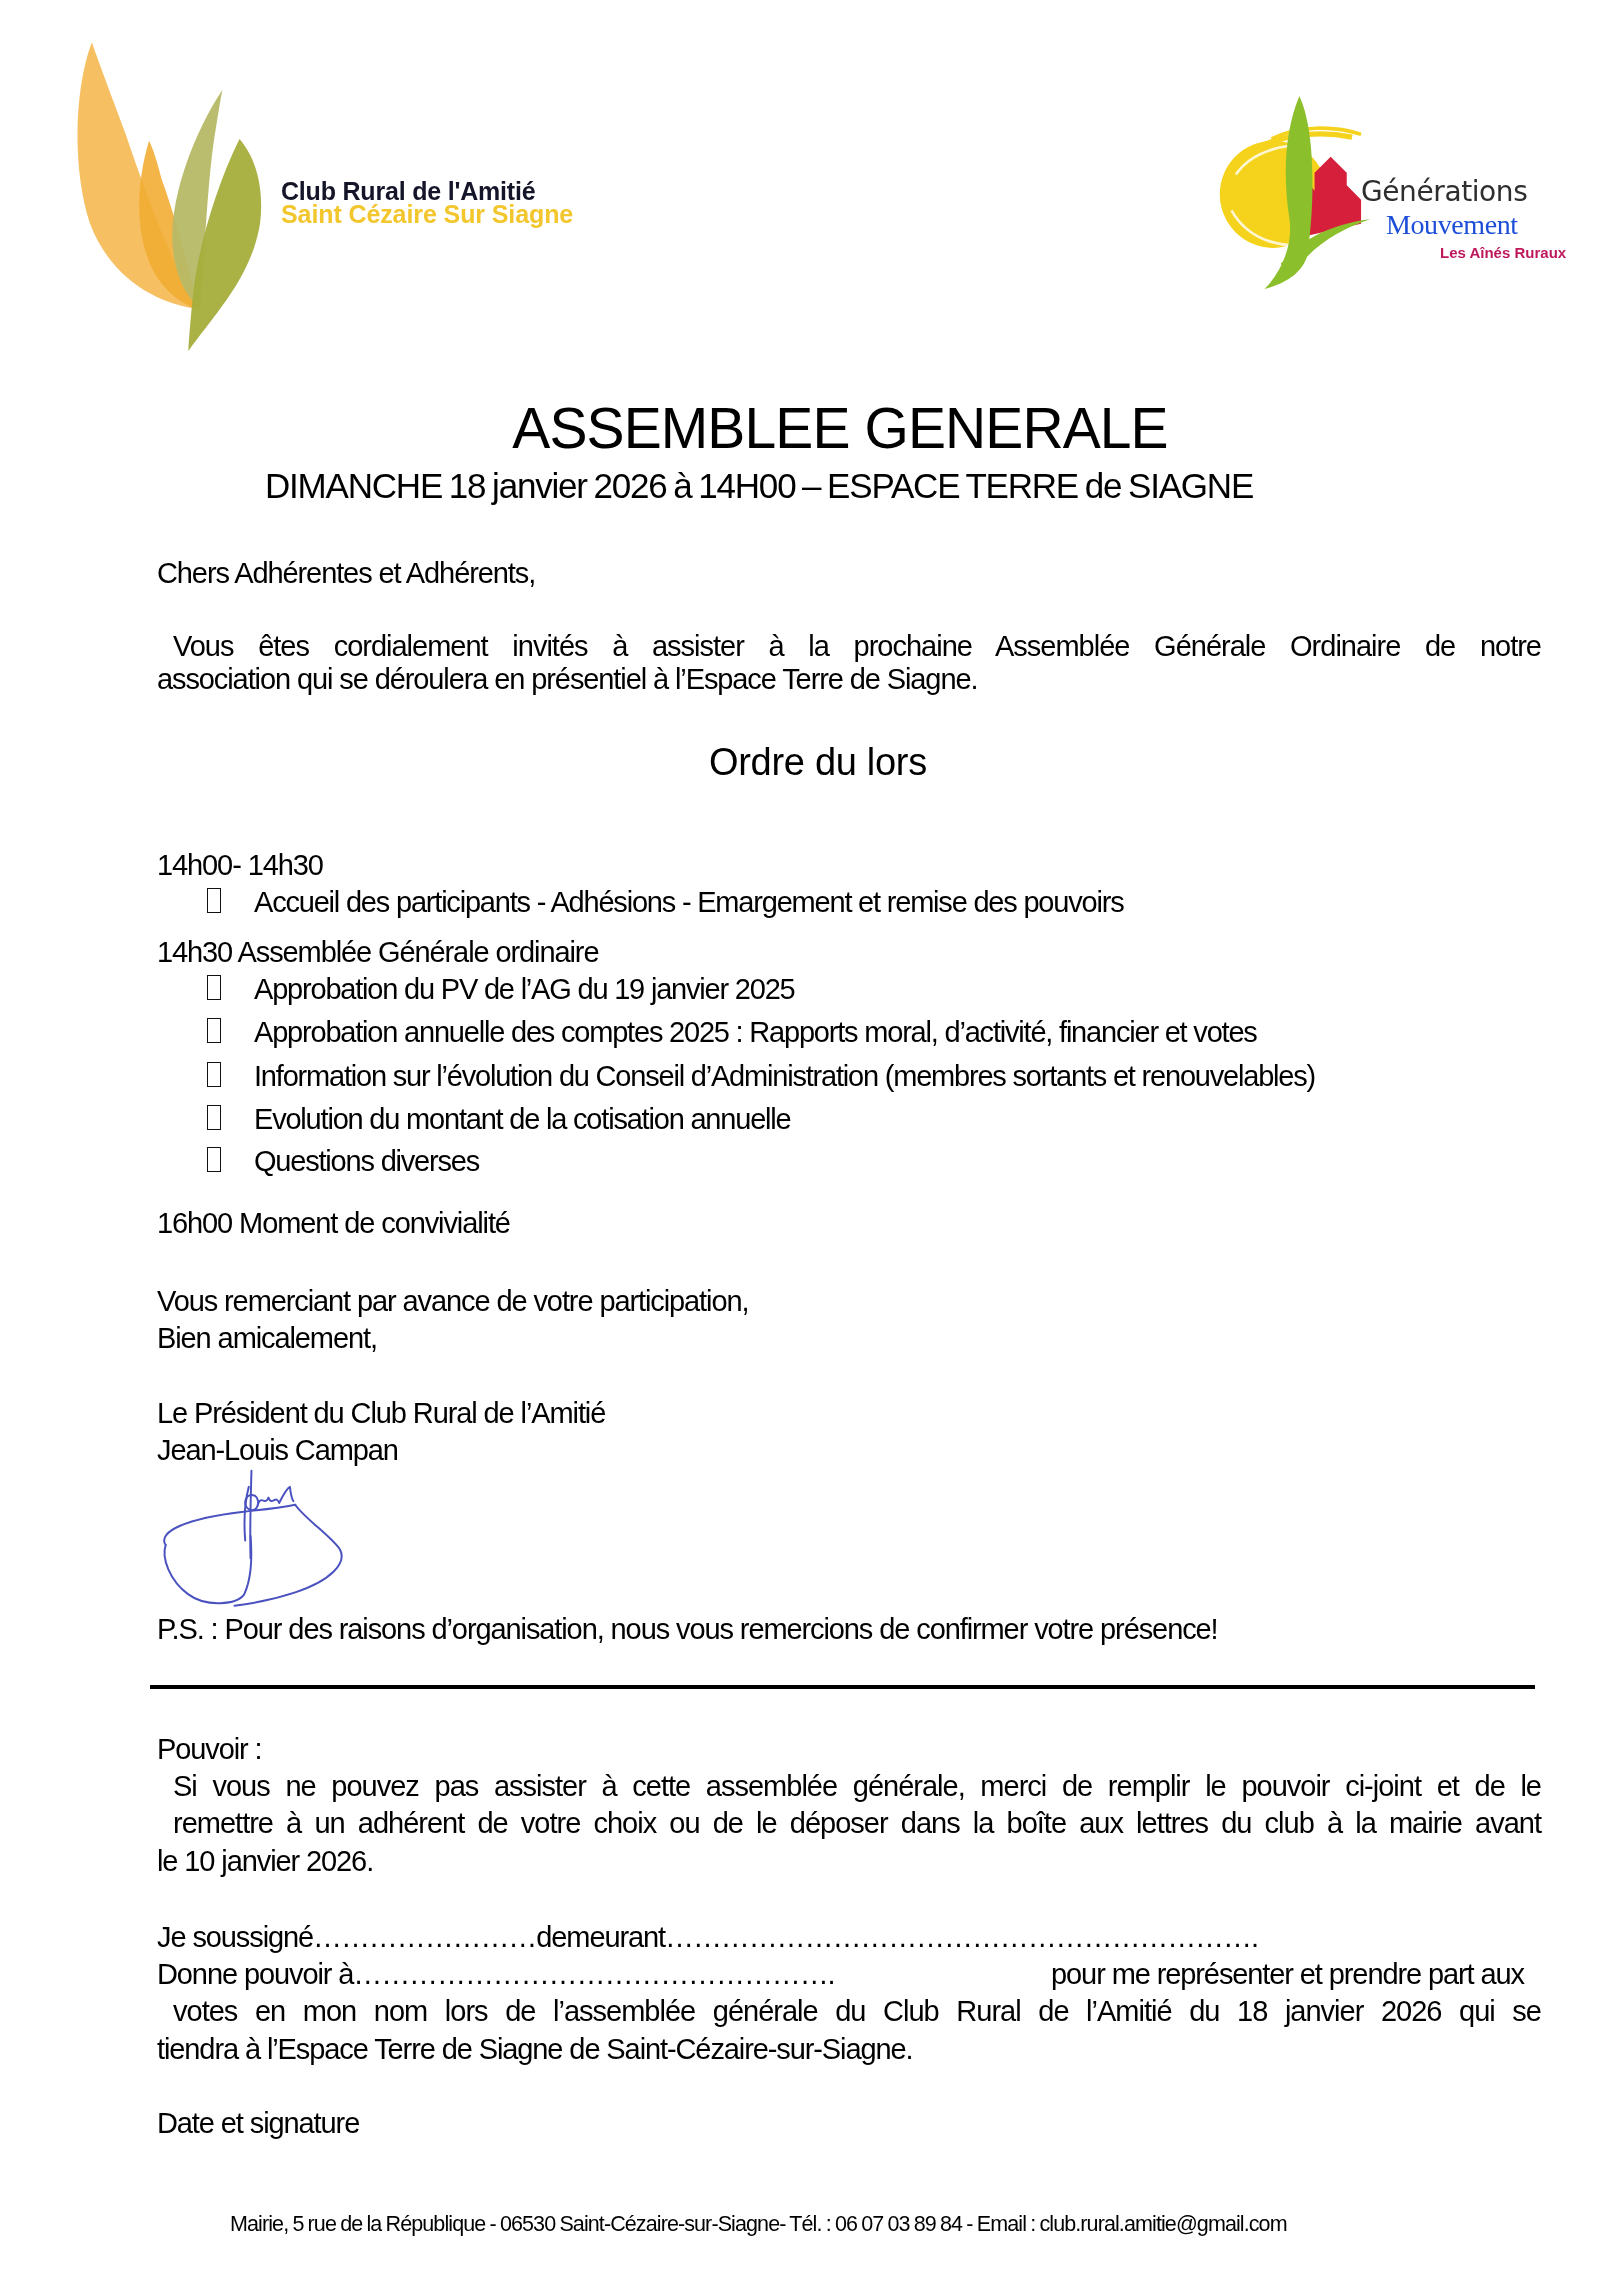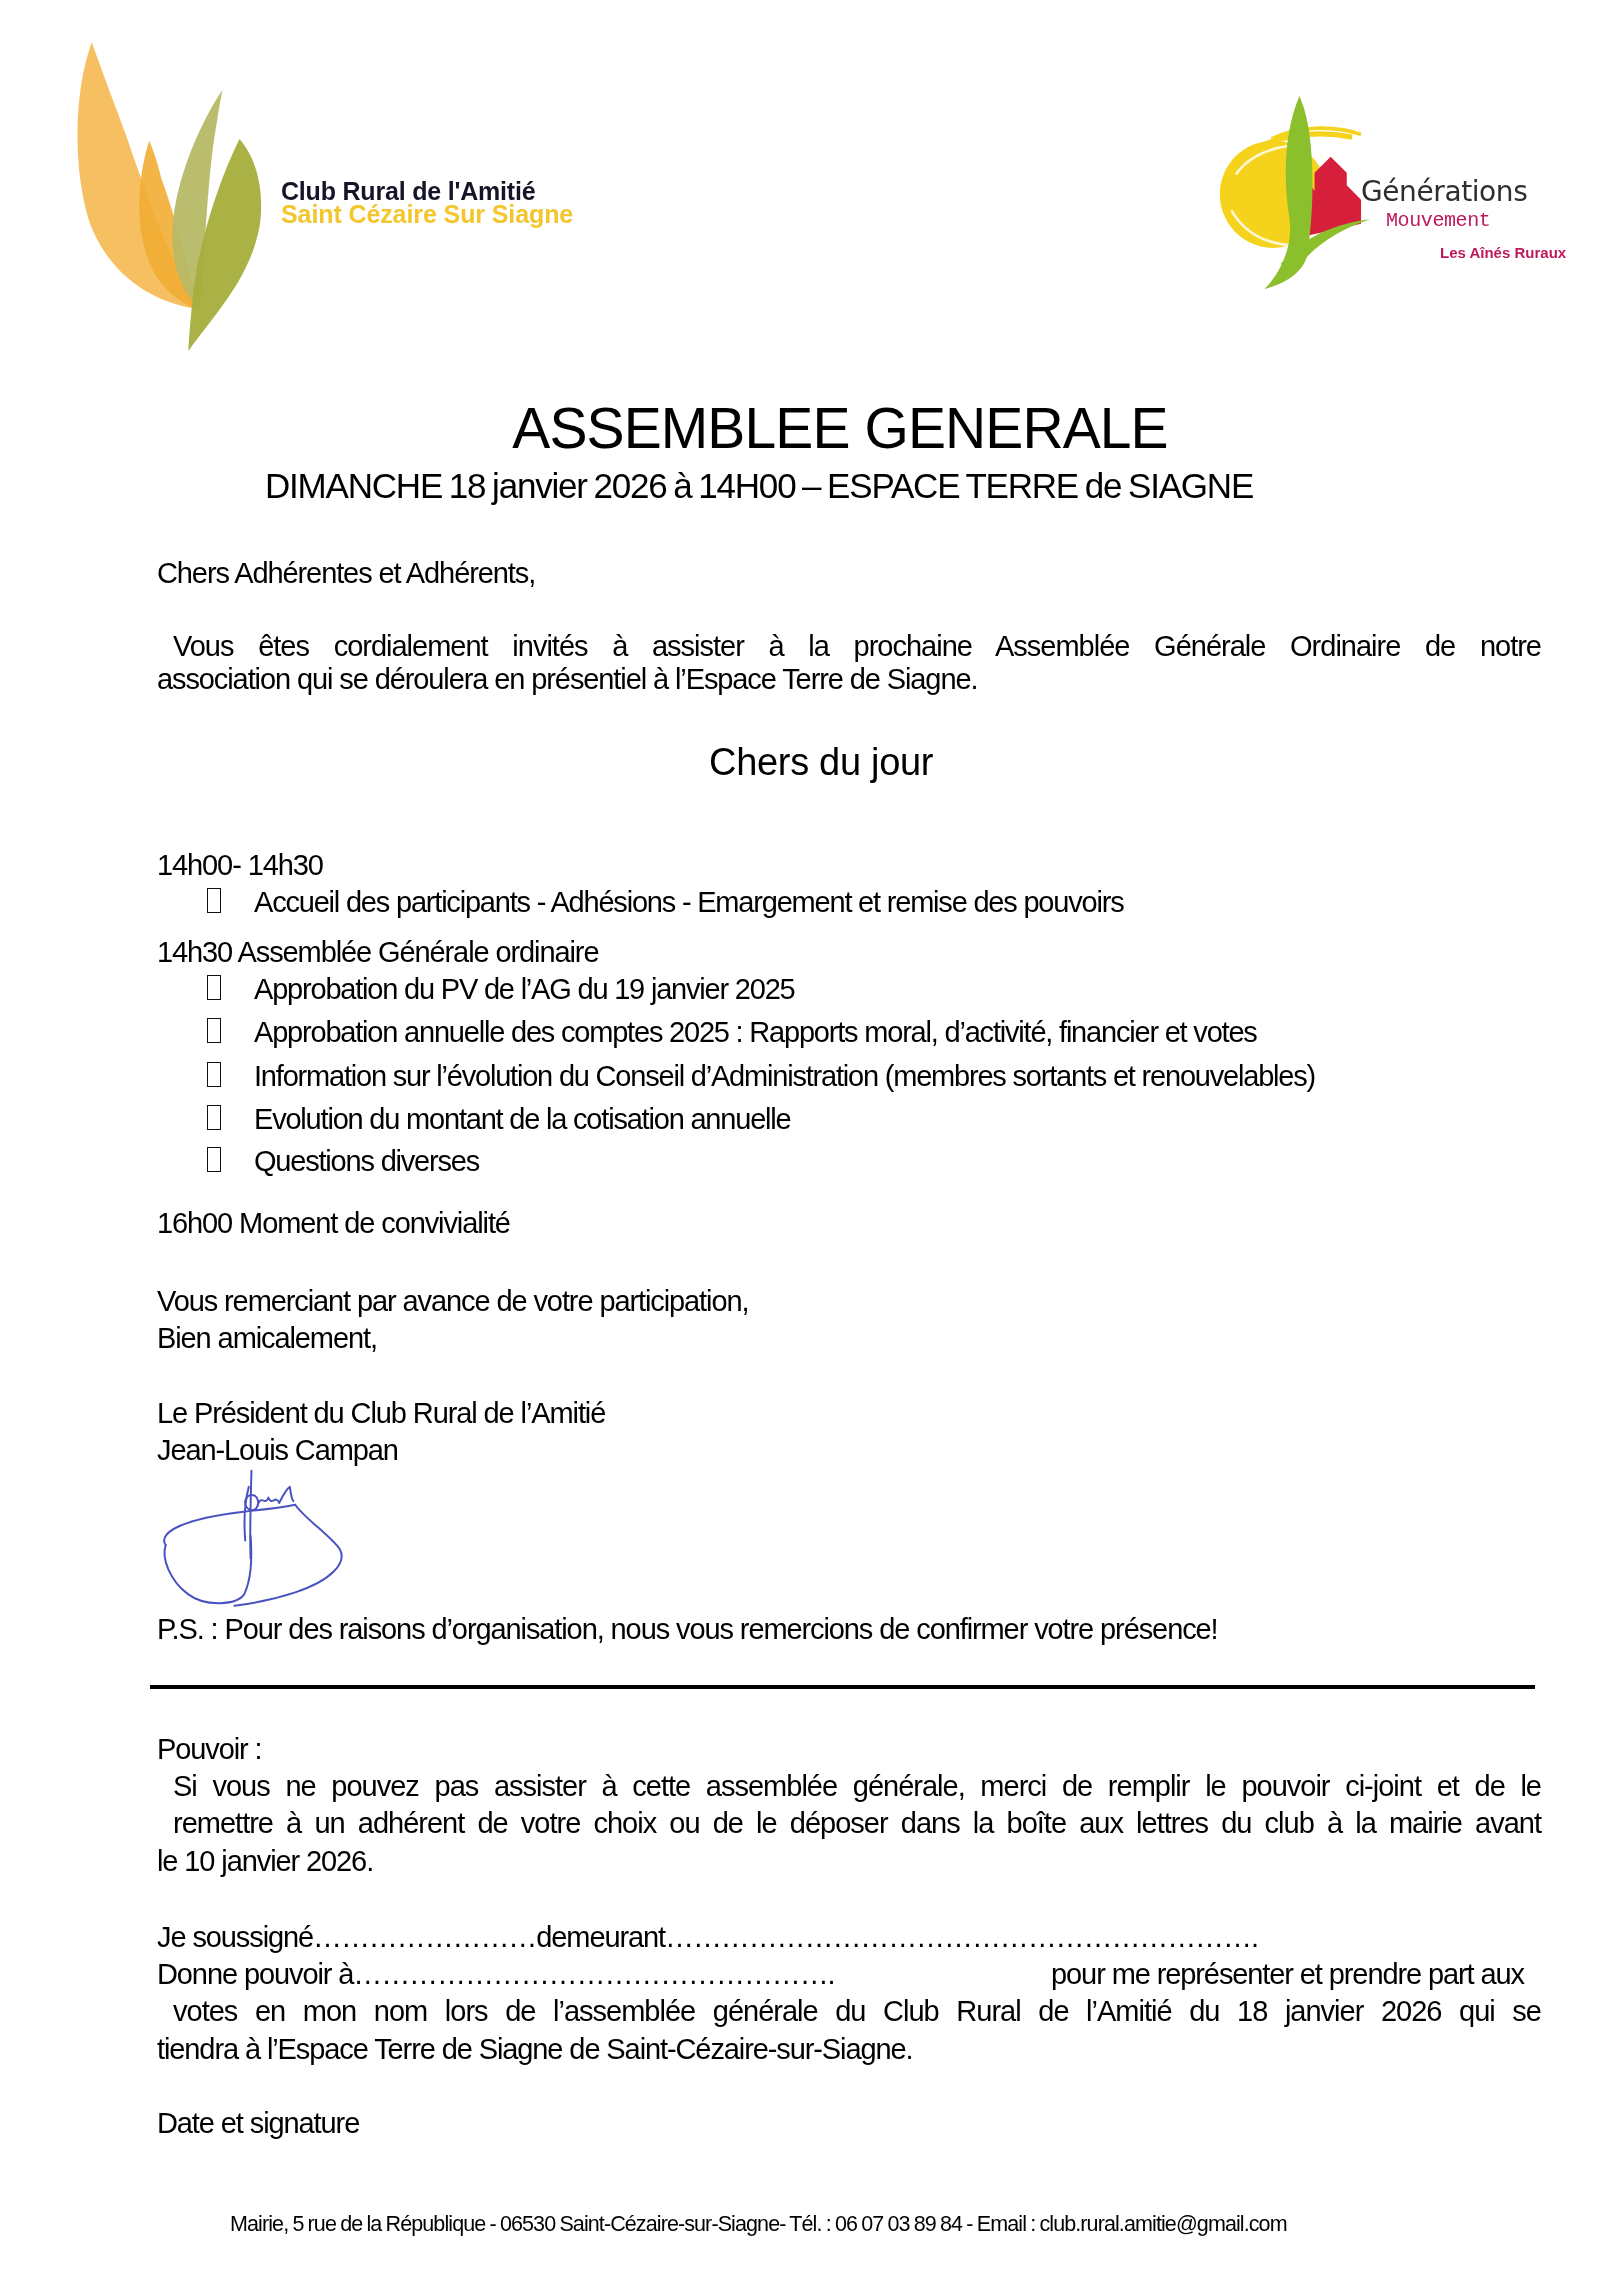--- a/index.html
+++ b/index.html
@@ -12,22 +12,22 @@
     #logo-left svg { position: absolute; left: 0; top: 0; }
     .club-name { position: absolute; left: 209px; top: 141px; font-weight: bold; font-size: 25px;
                  color: #15152a; letter-spacing: -0.2px; }
     .club-place { position: absolute; left: 209px; top: 164px; font-weight: bold; font-size: 25px;
                   color: #f2c62c; letter-spacing: -0.1px; }
 
     #logo-right { position: absolute; left: 1218px; top: 85px; width: 376px; height: 215px; }
     #logo-right svg { position: absolute; left: 0; top: 0; }
     .gm-1 { position: absolute; left: 143px; top: 90px; font-size: 28px; color: #2e2e2e;
             font-family: "DejaVu Sans", sans-serif; font-weight: normal; letter-spacing: -0.4px; }
-    .gm-2 { position: absolute; left: 168px; top: 124px; font-size: 20px; color: #be185d;
-            font-family: Liberation Mono, monospace; letter-spacing: -0.4px; }
+    .gm-2 { position: absolute; left: 168px; top: 124px; font-size: 28px; color: #1d4ed8;
+            font-family: Liberation Serif, serif; letter-spacing: -0.4px; }
     .gm-3 { position: absolute; left: 222px; top: 159px; font-size: 15px; color: #be185d;
             font-family: Liberation Sans, sans-serif; font-weight: bold; }
 
     
     .title { position: absolute; left: 0; width: 1680px; top: 395px; text-align: center;
              font-size: 57px; letter-spacing: -0.9px; }
     .subtitle { position: absolute; left: 265px; top: 466px; font-size: 35px; letter-spacing: -1.2px;
                 word-spacing: -1.8px; }
 
     
@@ -85,21 +85,21 @@
   <span class="gm-3">Les Aînés Ruraux</span>
 </div>
 
 <div class="title abs">ASSEMBLEE GENERALE</div>
 <div class="subtitle abs">DIMANCHE   18 janvier 2026 à 14H00 – ESPACE TERRE de SIAGNE</div>
 
 <div class="txt" style="top:557px">Chers Adhérentes et Adhérents,</div>
 <div class="just" style="top:630px">Vous êtes cordialement invités à assister à la prochaine Assemblée Générale Ordinaire de notre</div>
 <div class="txt" style="top:663px">association qui se déroulera en présentiel à l’Espace Terre de Siagne.</div>
 
-<div class="heading2 abs">Chers du jour</div>
+<div class="heading2 abs">Ordre du lors</div>
 
 <div class="txt" style="top:849px">14h00- 14h30</div>
 <div class="bullet-row" style="top:888px">
   <span class="bullet-box"></span>
   <span class="bullet-text">Accueil  des participants  - Adhésions - Emargement et remise des pouvoirs</span>
 </div>
 
 <div class="txt" style="top:936px">14h30 Assemblée Générale ordinaire</div>
 <div class="bullet-row" style="top:975px">
   <span class="bullet-box"></span>

